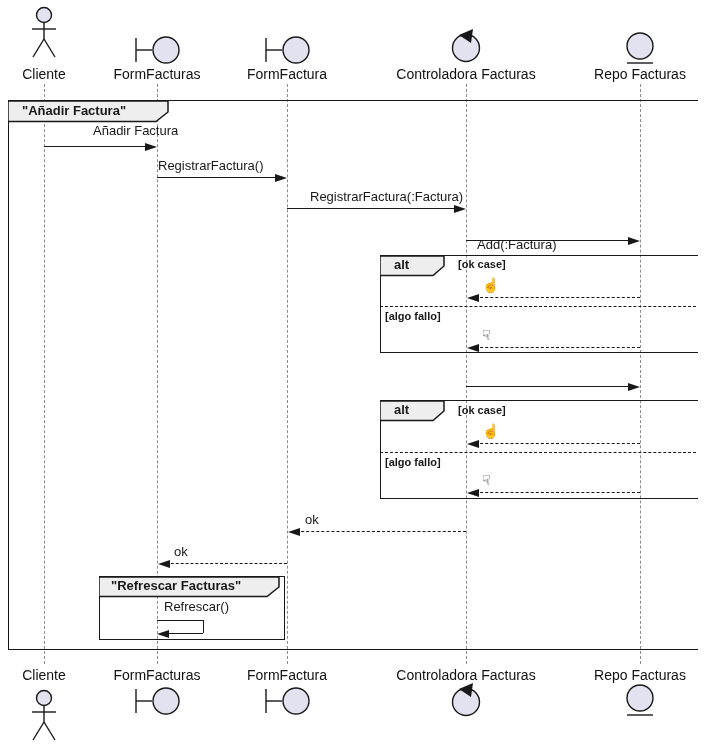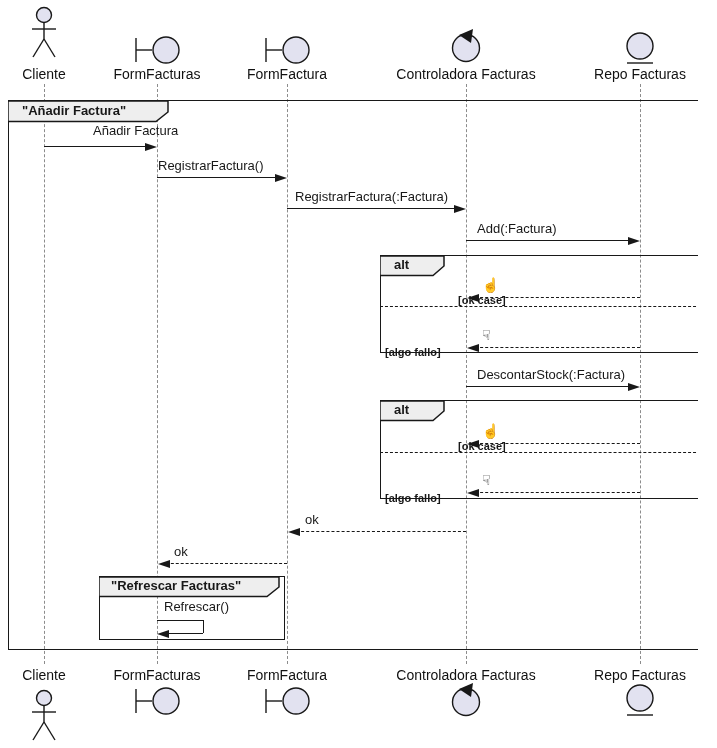--- a/index.html
+++ b/index.html
@@ -4,21 +4,21 @@
 <style>
   html,body{margin:0;padding:0;background:#fff;}
   #canvas{position:relative;width:698px;height:748px;background:#ffffff;overflow:hidden;
           font-family:Liberation Sans, sans-serif;color:#181818;}
   .lifeline{position:absolute;width:0;border-left:1px dashed #8c8c8c;z-index:1;}
   .p-label{position:absolute;width:190px;text-align:center;font-size:14px;color:#111;z-index:2;white-space:nowrap;}
   .icon{position:absolute;z-index:2;}
   .frame{position:absolute;border:1.5px solid #181818;z-index:3;background:transparent;}
   .tabwrap{position:absolute;z-index:4;}
   .tab-text{position:absolute;font-weight:bold;font-size:13px;white-space:nowrap;z-index:5;}
-  .guard{position:absolute;font-size:11px;font-weight:bold;white-space:nowrap;z-index:5;margin-top:36px;}
+  .guard{position:absolute;font-size:11px;font-weight:bold;white-space:nowrap;z-index:5;}
   .divider{position:absolute;height:0;border-top:1px dashed #181818;z-index:4;}
   .msg-label{position:absolute;font-size:13px;white-space:nowrap;z-index:6;}
   .line{position:absolute;height:0;border-top:1.2px solid #181818;z-index:6;}
   .line.dashed{border-top:1px dashed #181818;}
   .vline{position:absolute;width:0;border-left:1.2px solid #181818;z-index:6;}
   .head-r{position:absolute;width:0;height:0;border-left:12px solid #181818;
           border-top:4px solid transparent;border-bottom:4px solid transparent;z-index:7;}
   .head-l{position:absolute;width:0;height:0;border-right:12px solid #181818;
           border-top:4px solid transparent;border-bottom:4px solid transparent;z-index:7;}
   .thumb{position:absolute;font-size:14px;line-height:14px;z-index:6;}
@@ -77,44 +77,43 @@
   <div class="tab-text" style="left:22px;top:103px;">"Añadir Factura"</div>
 
   <div class="msg-label" style="left:58px;top:123px;margin-left:35px;">Añadir Factura</div>
   <div class="line" style="left:44px;top:146px;width:102px;"></div>
   <div class="head-r" style="left:145px;top:143px;"></div>
 
   <div class="msg-label" style="left:158px;top:158px;">RegistrarFactura()</div>
   <div class="line" style="left:157px;top:177px;width:119px;"></div>
   <div class="head-r" style="left:275px;top:174px;"></div>
 
-  <div class="msg-label" style="left:295px;top:189px;">RegistrarFactura(:Factura)</div>
+  <div class="msg-label" style="left:310px;top:189px;">RegistrarFactura(:Factura)</div>
   <div class="line" style="left:287px;top:208px;width:168px;"></div>
   <div class="head-r" style="left:454px;top:205px;"></div>
 
-  <div class="msg-label" style="left:477px;top:221px;">Add(:Factura)</div>
+  <div class="msg-label" style="left:477px;top:237px;">Add(:Factura)</div>
   <div class="line" style="left:466px;top:240px;width:163px;"></div>
   <div class="head-r" style="left:628px;top:237px;"></div>
 
   <div class="frame" style="left:380px;top:255px;width:321px;height:96px;"></div>
   <svg class="tabwrap" style="left:380px;top:255px;" width="66" height="22" viewBox="0 0 66 22">
     <polygon class="tabpoly" points="0,1 64,1 64,11 53,20.5 0,20.5"></polygon>
   </svg>
   <div class="tab-text" style="left:394px;top:257px;">alt</div>
   <div class="guard" style="left:458px;top:258px;">[ok case]</div>
   <div class="thumb" style="left:482px;top:278px;">☝</div>
   <div class="line dashed" style="left:470px;top:297px;width:170px;"></div>
   <div class="head-l" style="left:467px;top:294px;"></div>
   <div class="divider" style="left:380px;top:306px;width:321px;"></div>
   <div class="guard" style="left:385px;top:310px;">[algo fallo]</div>
   <div class="thumb" style="left:482px;top:328px;">☟</div>
   <div class="line dashed" style="left:470px;top:347px;width:170px;"></div>
   <div class="head-l" style="left:467px;top:344px;"></div>
 
-  <div class="msg-label" style="left:477px;top:367px;">DescontarStock(:Factura)</div>
   <div class="line" style="left:466px;top:386px;width:163px;"></div>
   <div class="head-r" style="left:628px;top:383px;"></div>
 
   <div class="frame" style="left:380px;top:400px;width:321px;height:97px;"></div>
   <svg class="tabwrap" style="left:380px;top:400px;" width="66" height="22" viewBox="0 0 66 22">
     <polygon class="tabpoly" points="0,1 64,1 64,11 53,20.5 0,20.5"></polygon>
   </svg>
   <div class="tab-text" style="left:394px;top:402px;">alt</div>
   <div class="guard" style="left:458px;top:404px;">[ok case]</div>
   <div class="thumb" style="left:482px;top:424px;">☝</div>

